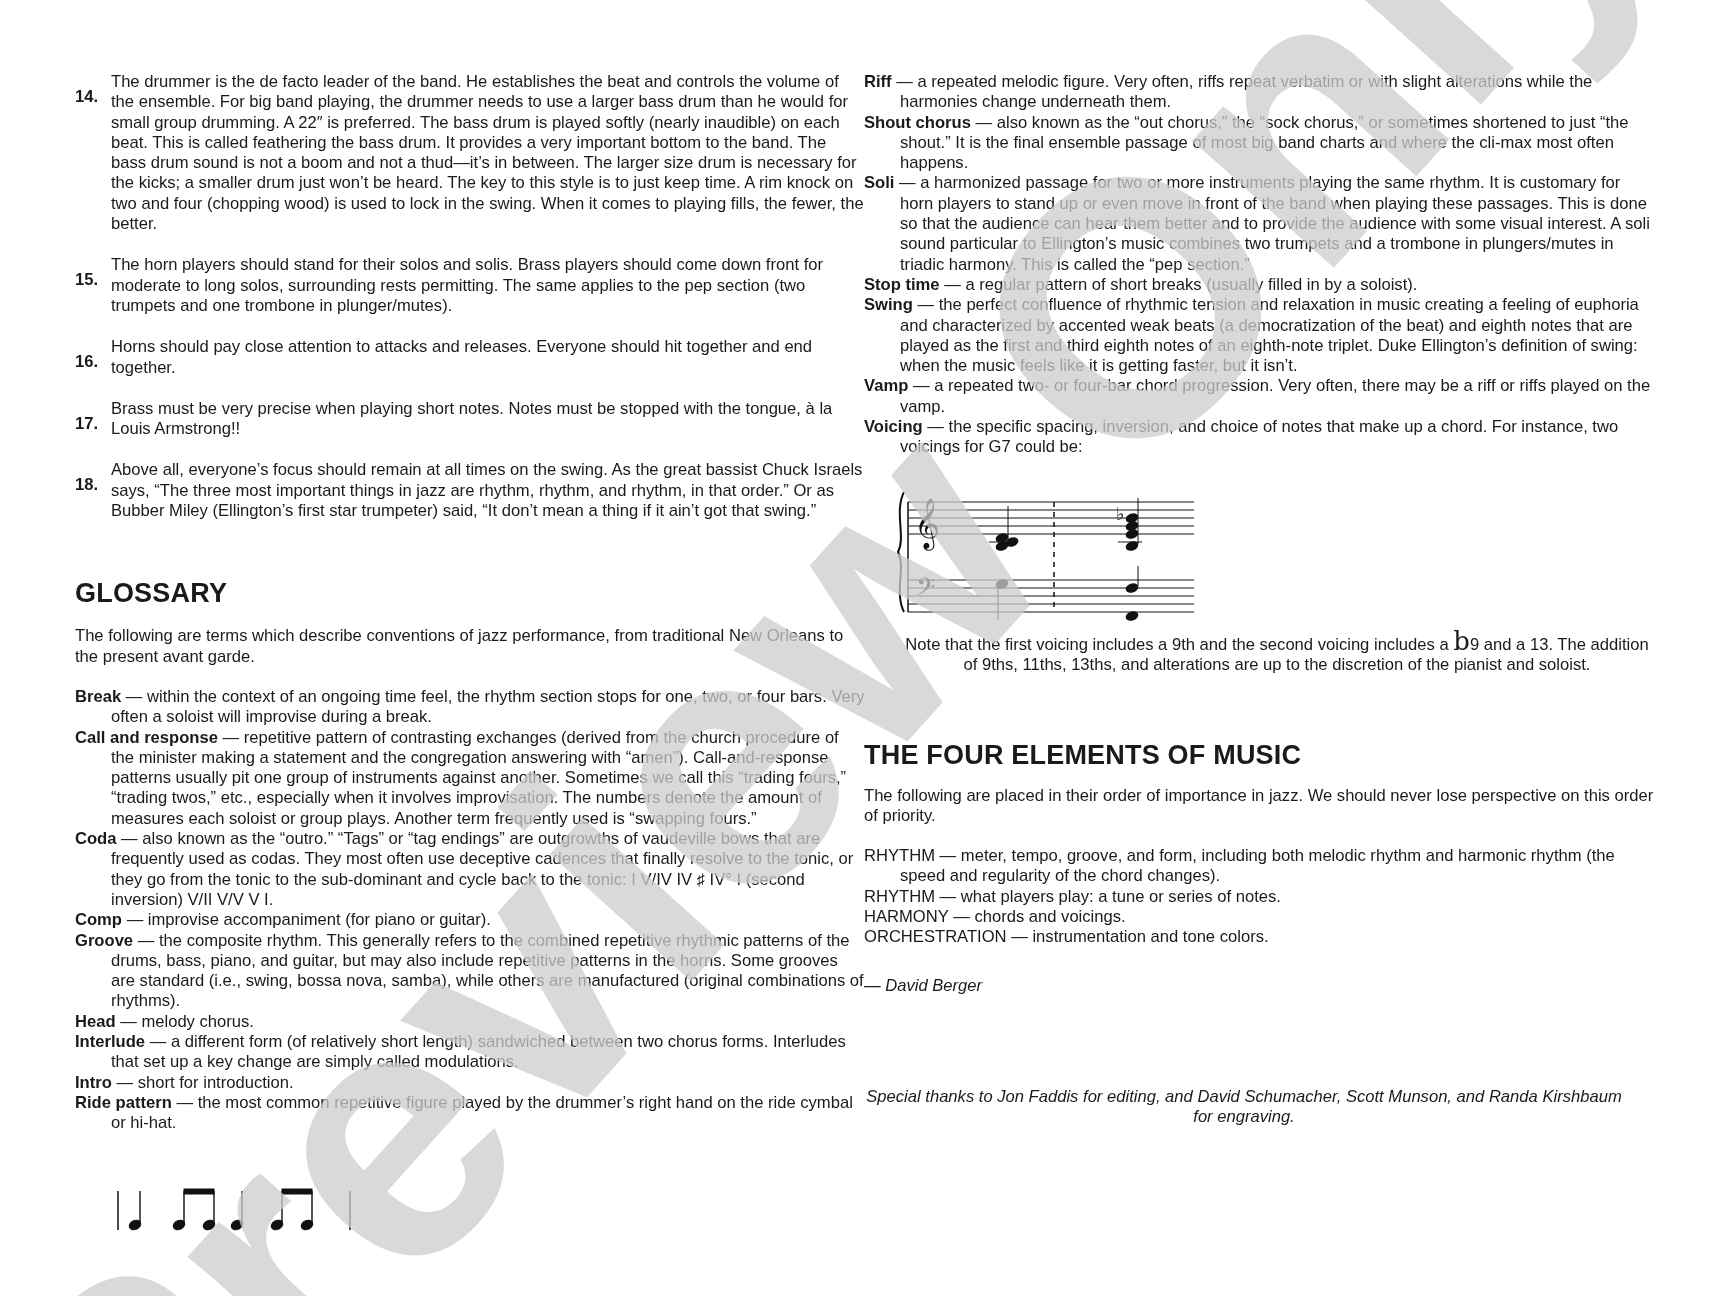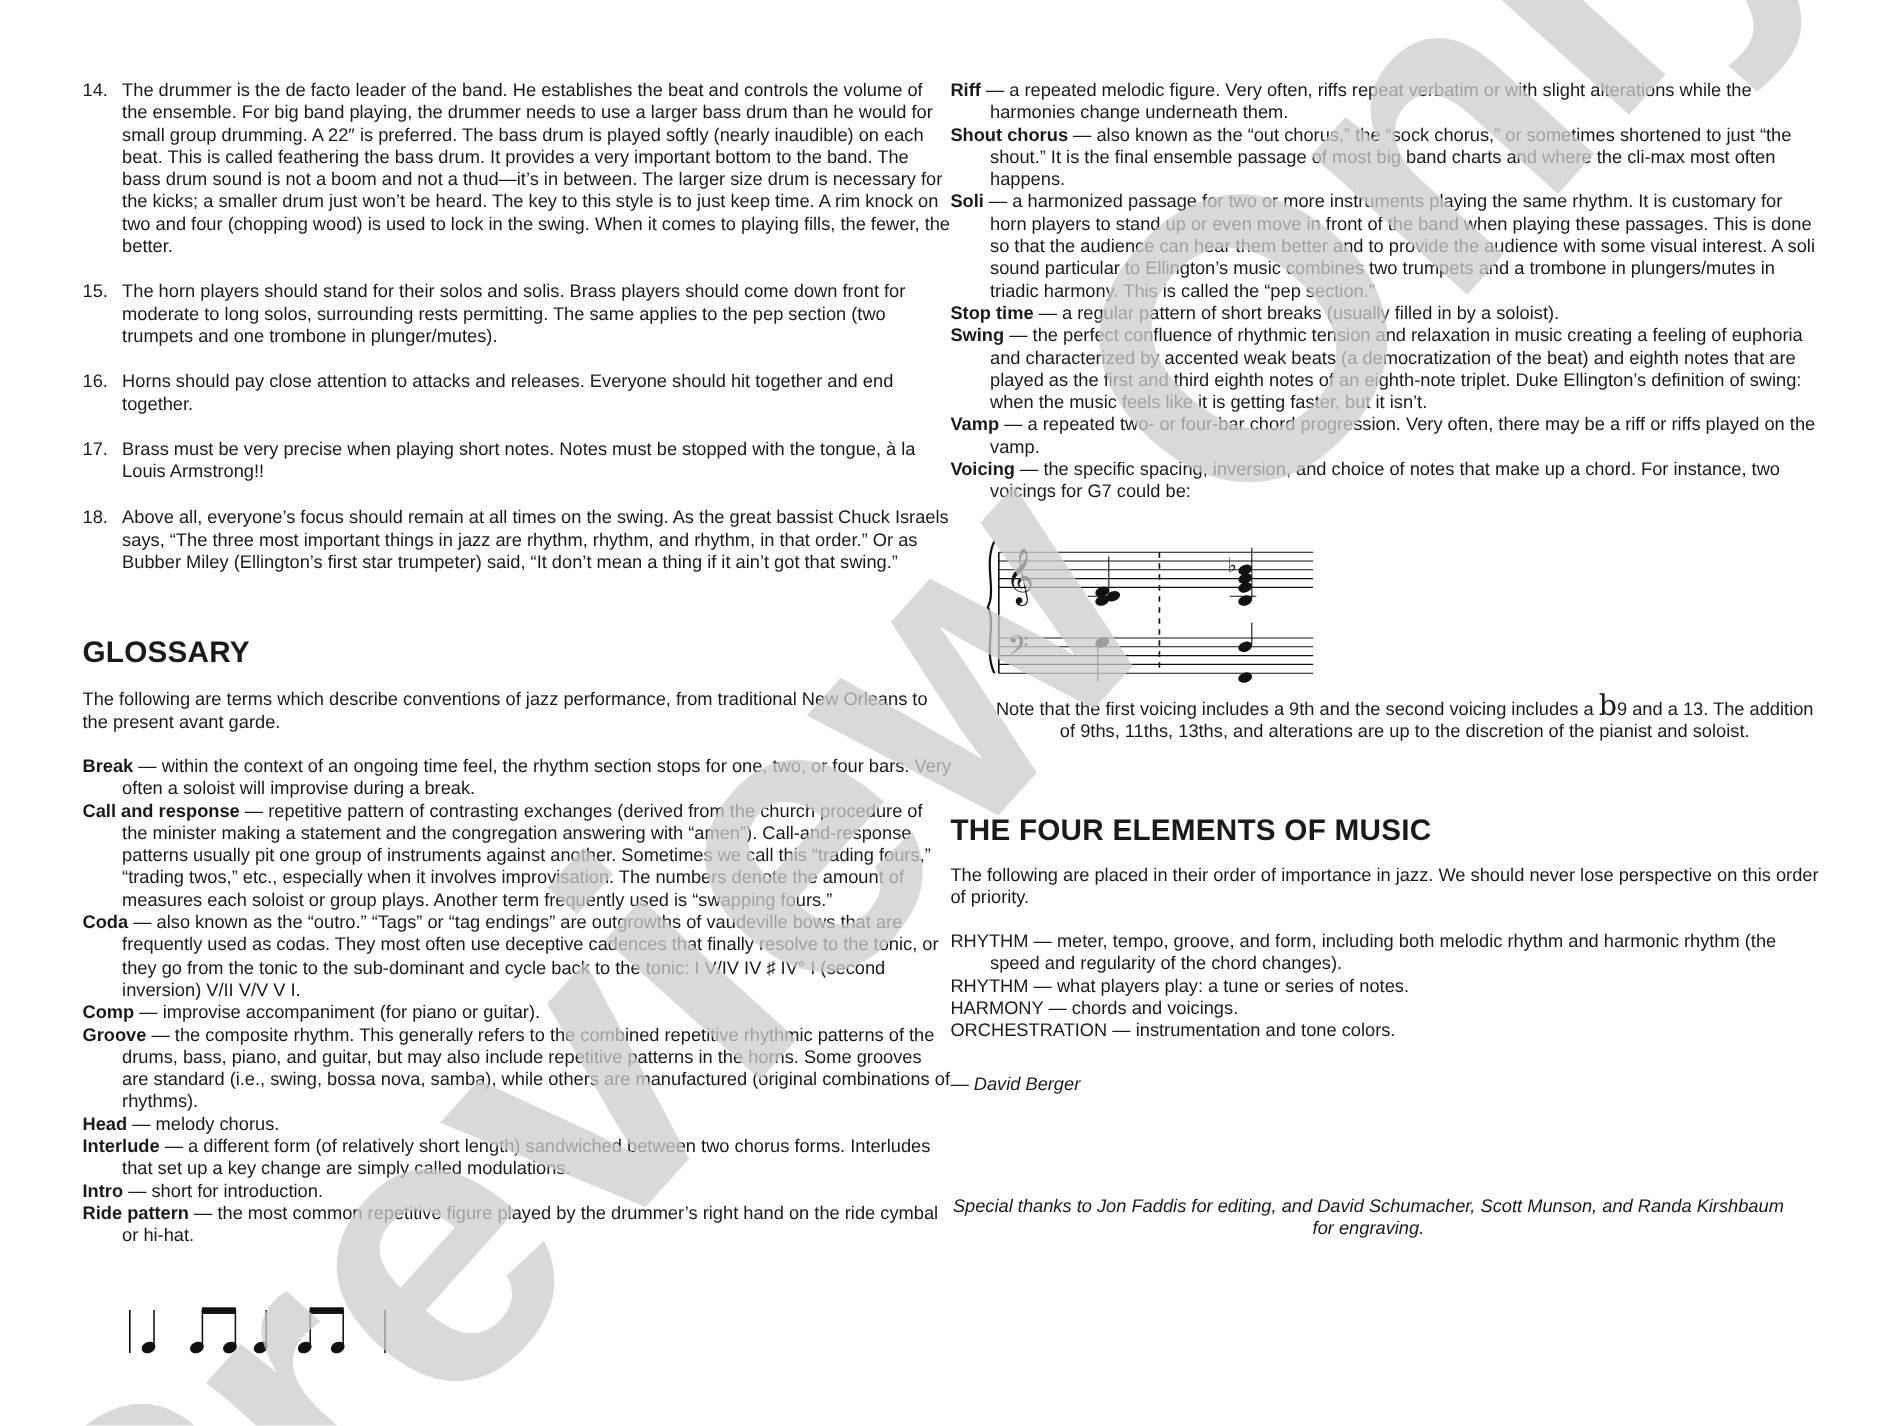--- a/index.html
+++ b/index.html
@@ -6,21 +6,21 @@
   body {
     width: 1728px; height: 1296px; position: relative; overflow: hidden;
     font-family: "Liberation Sans", "DejaVu Sans", sans-serif;
     color: #1a1a1a;
   }
   .col { position: absolute; top: 72px; font-size: 16.6px; line-height: 20.3px; }
   .col-left { left: 75px; width: 790px; }
   .col-right { left: 864px; width: 790px; }
 
   .num-item { position: relative; padding-left: 36px; margin-bottom: 21px; }
-  .num-item .num { position: absolute; left: 0; top: 0; }
+  .num-item .num { position: absolute; left: 0; top: 15px; font-weight: bold; }
 
   h2.section-title {
     font-family: "Liberation Sans", sans-serif; font-weight: bold;
     font-size: 27px; letter-spacing: 0.2px; margin: 0; line-height: 30px;
   }
   .intro-p { margin: 0 0 20px 0; }
   .term { padding-left: 36px; text-indent: -36px; margin: 0; }
   .term .t { font-weight: bold; font-weight: 600; }
 
   .ride { position: absolute; left: 113px; top: 1188px; }

